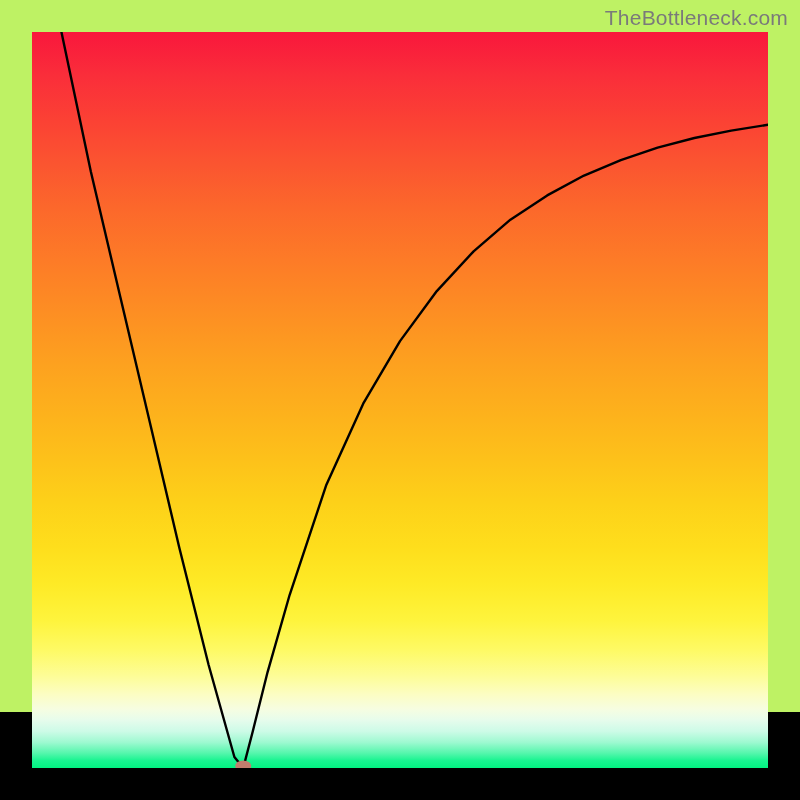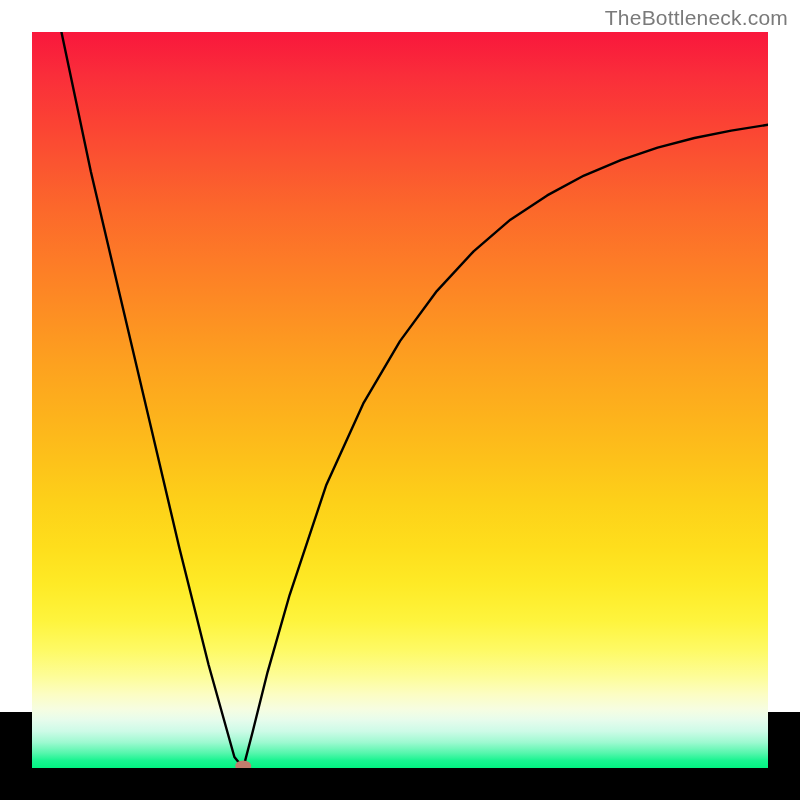--- a/index.html
+++ b/index.html
@@ -8,21 +8,21 @@
     width: 800px;
     height: 800px;
     overflow: hidden;
     background: #000;
     font-family: Arial, Helvetica, sans-serif;
   }
   .frame {
     position: relative;
     width: 800px;
     height: 712px;
-    background: #ffffff;
+    background: #bef264;
   }
   .plot-area {
     position: absolute;
     left: 32px;
     top: 32px;
     width: 736px;
     height: 736px;
     overflow: hidden;
   }
   .gradient {

